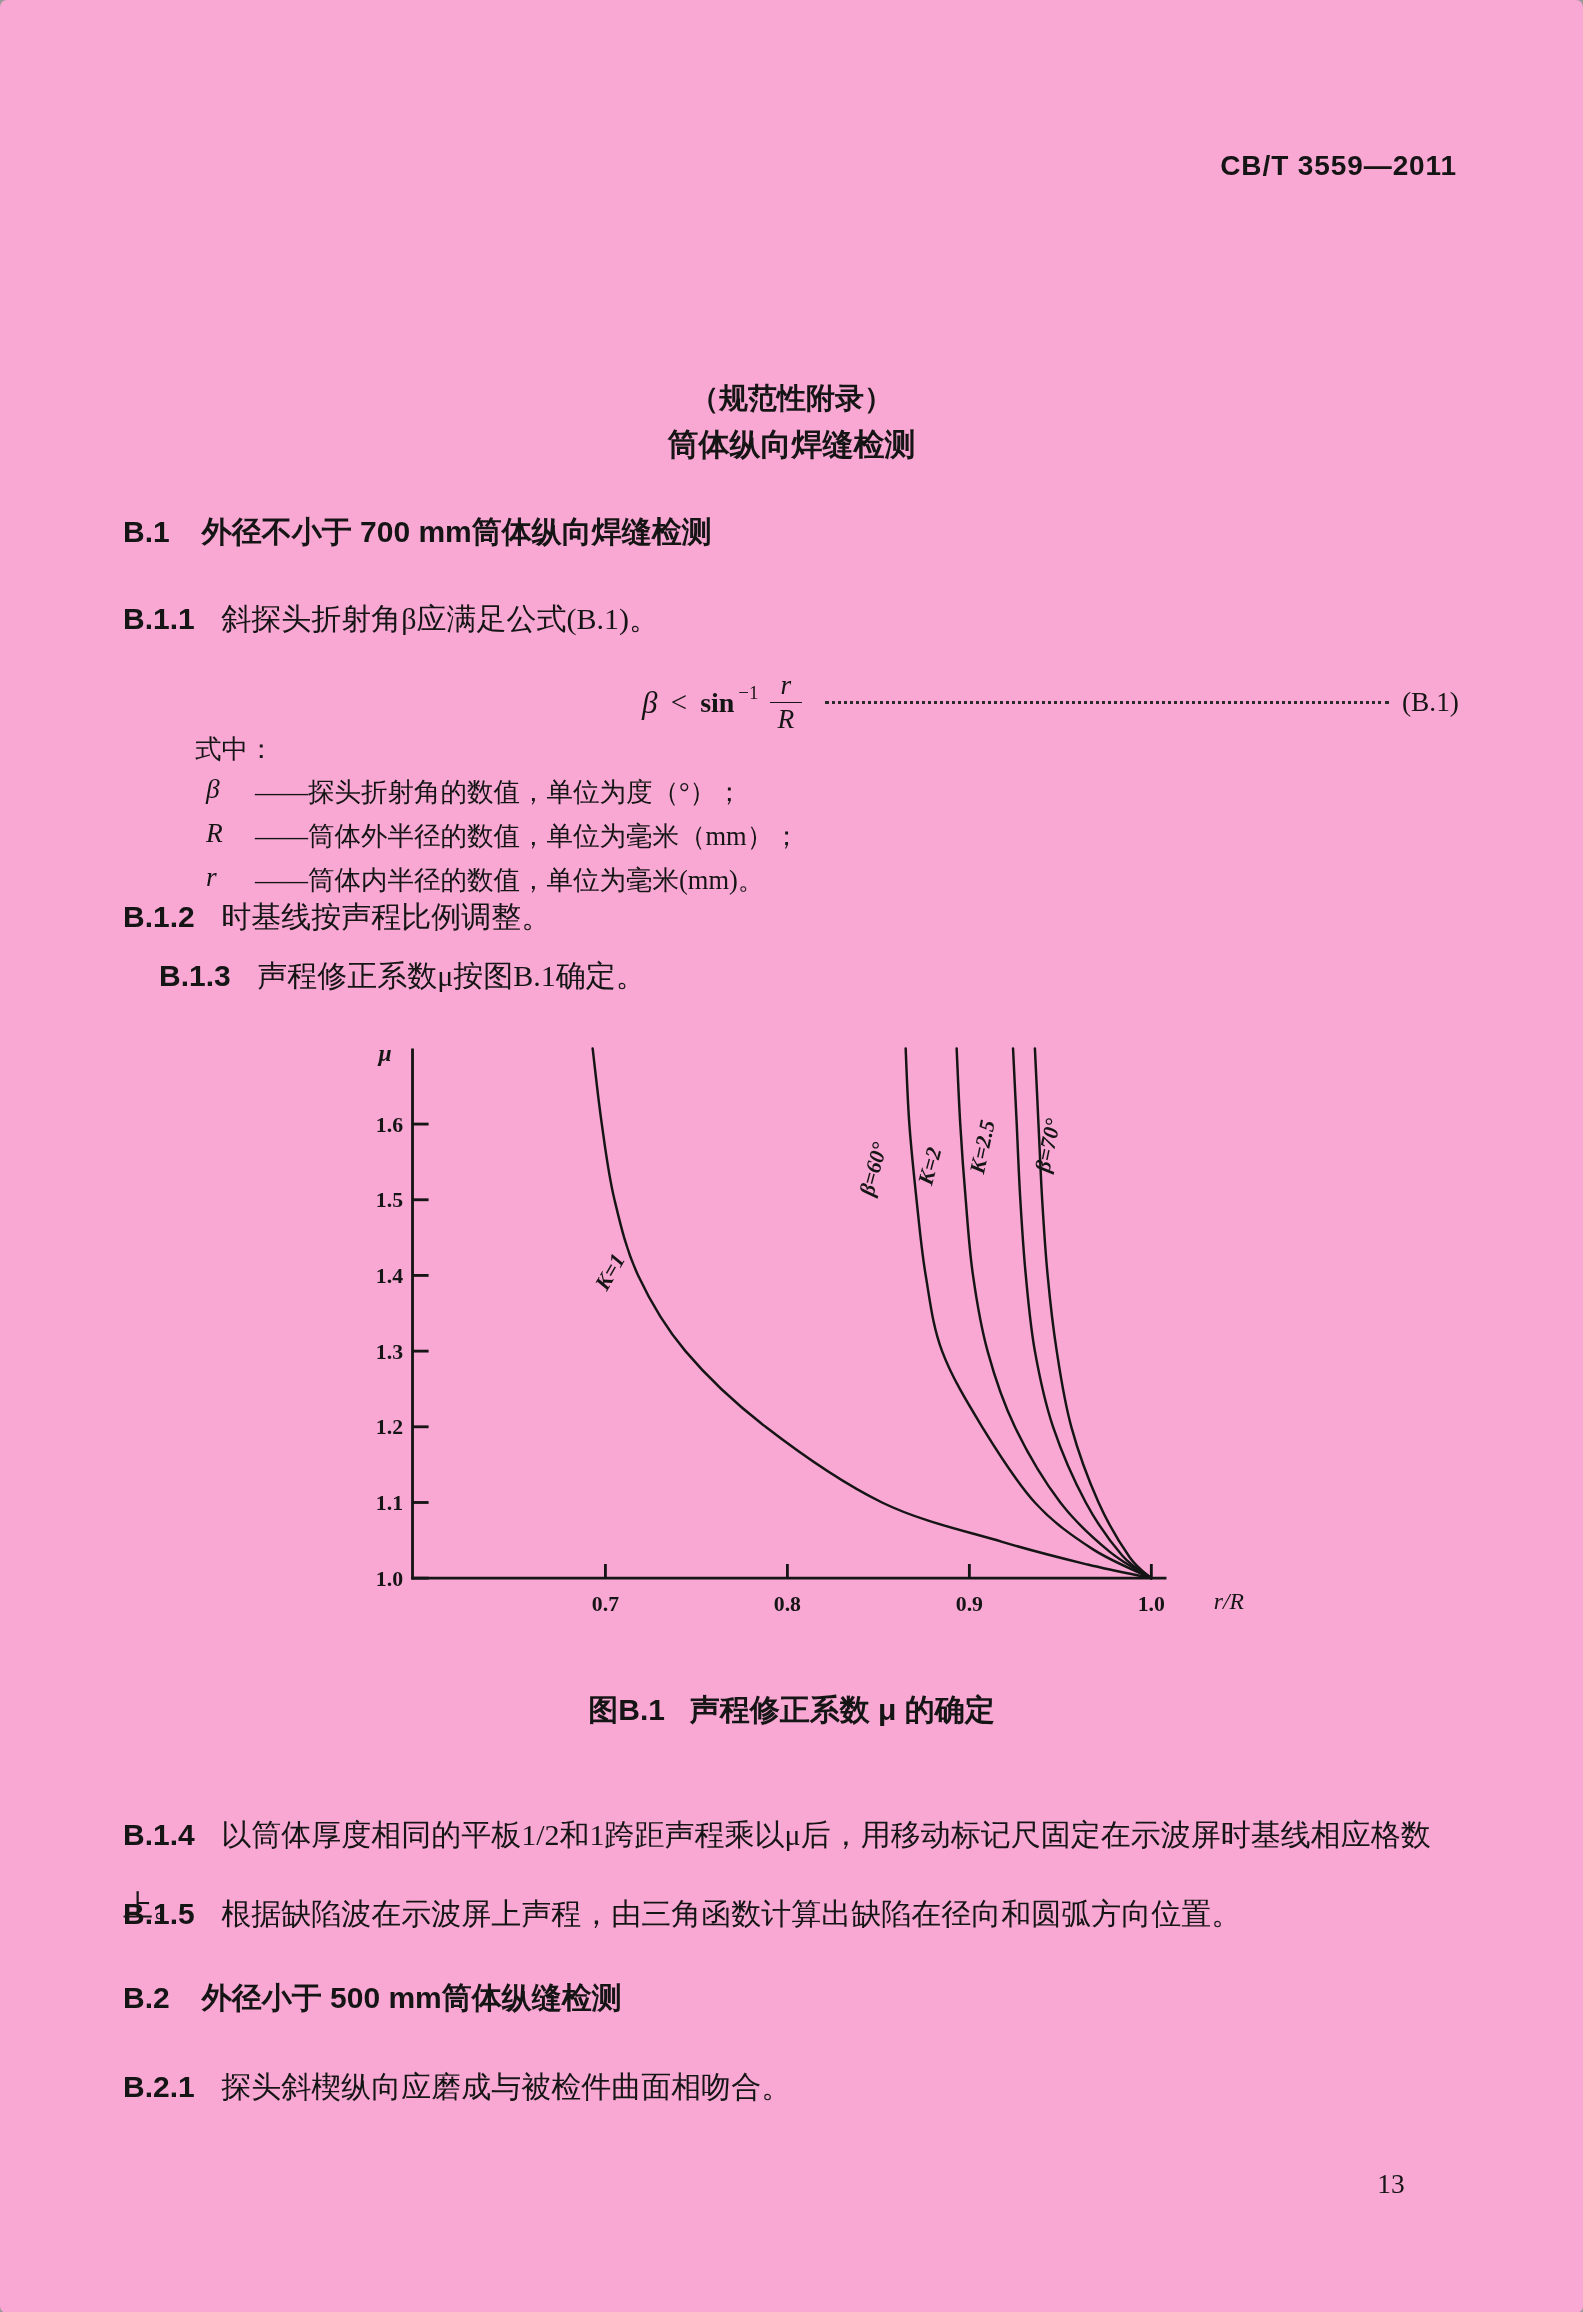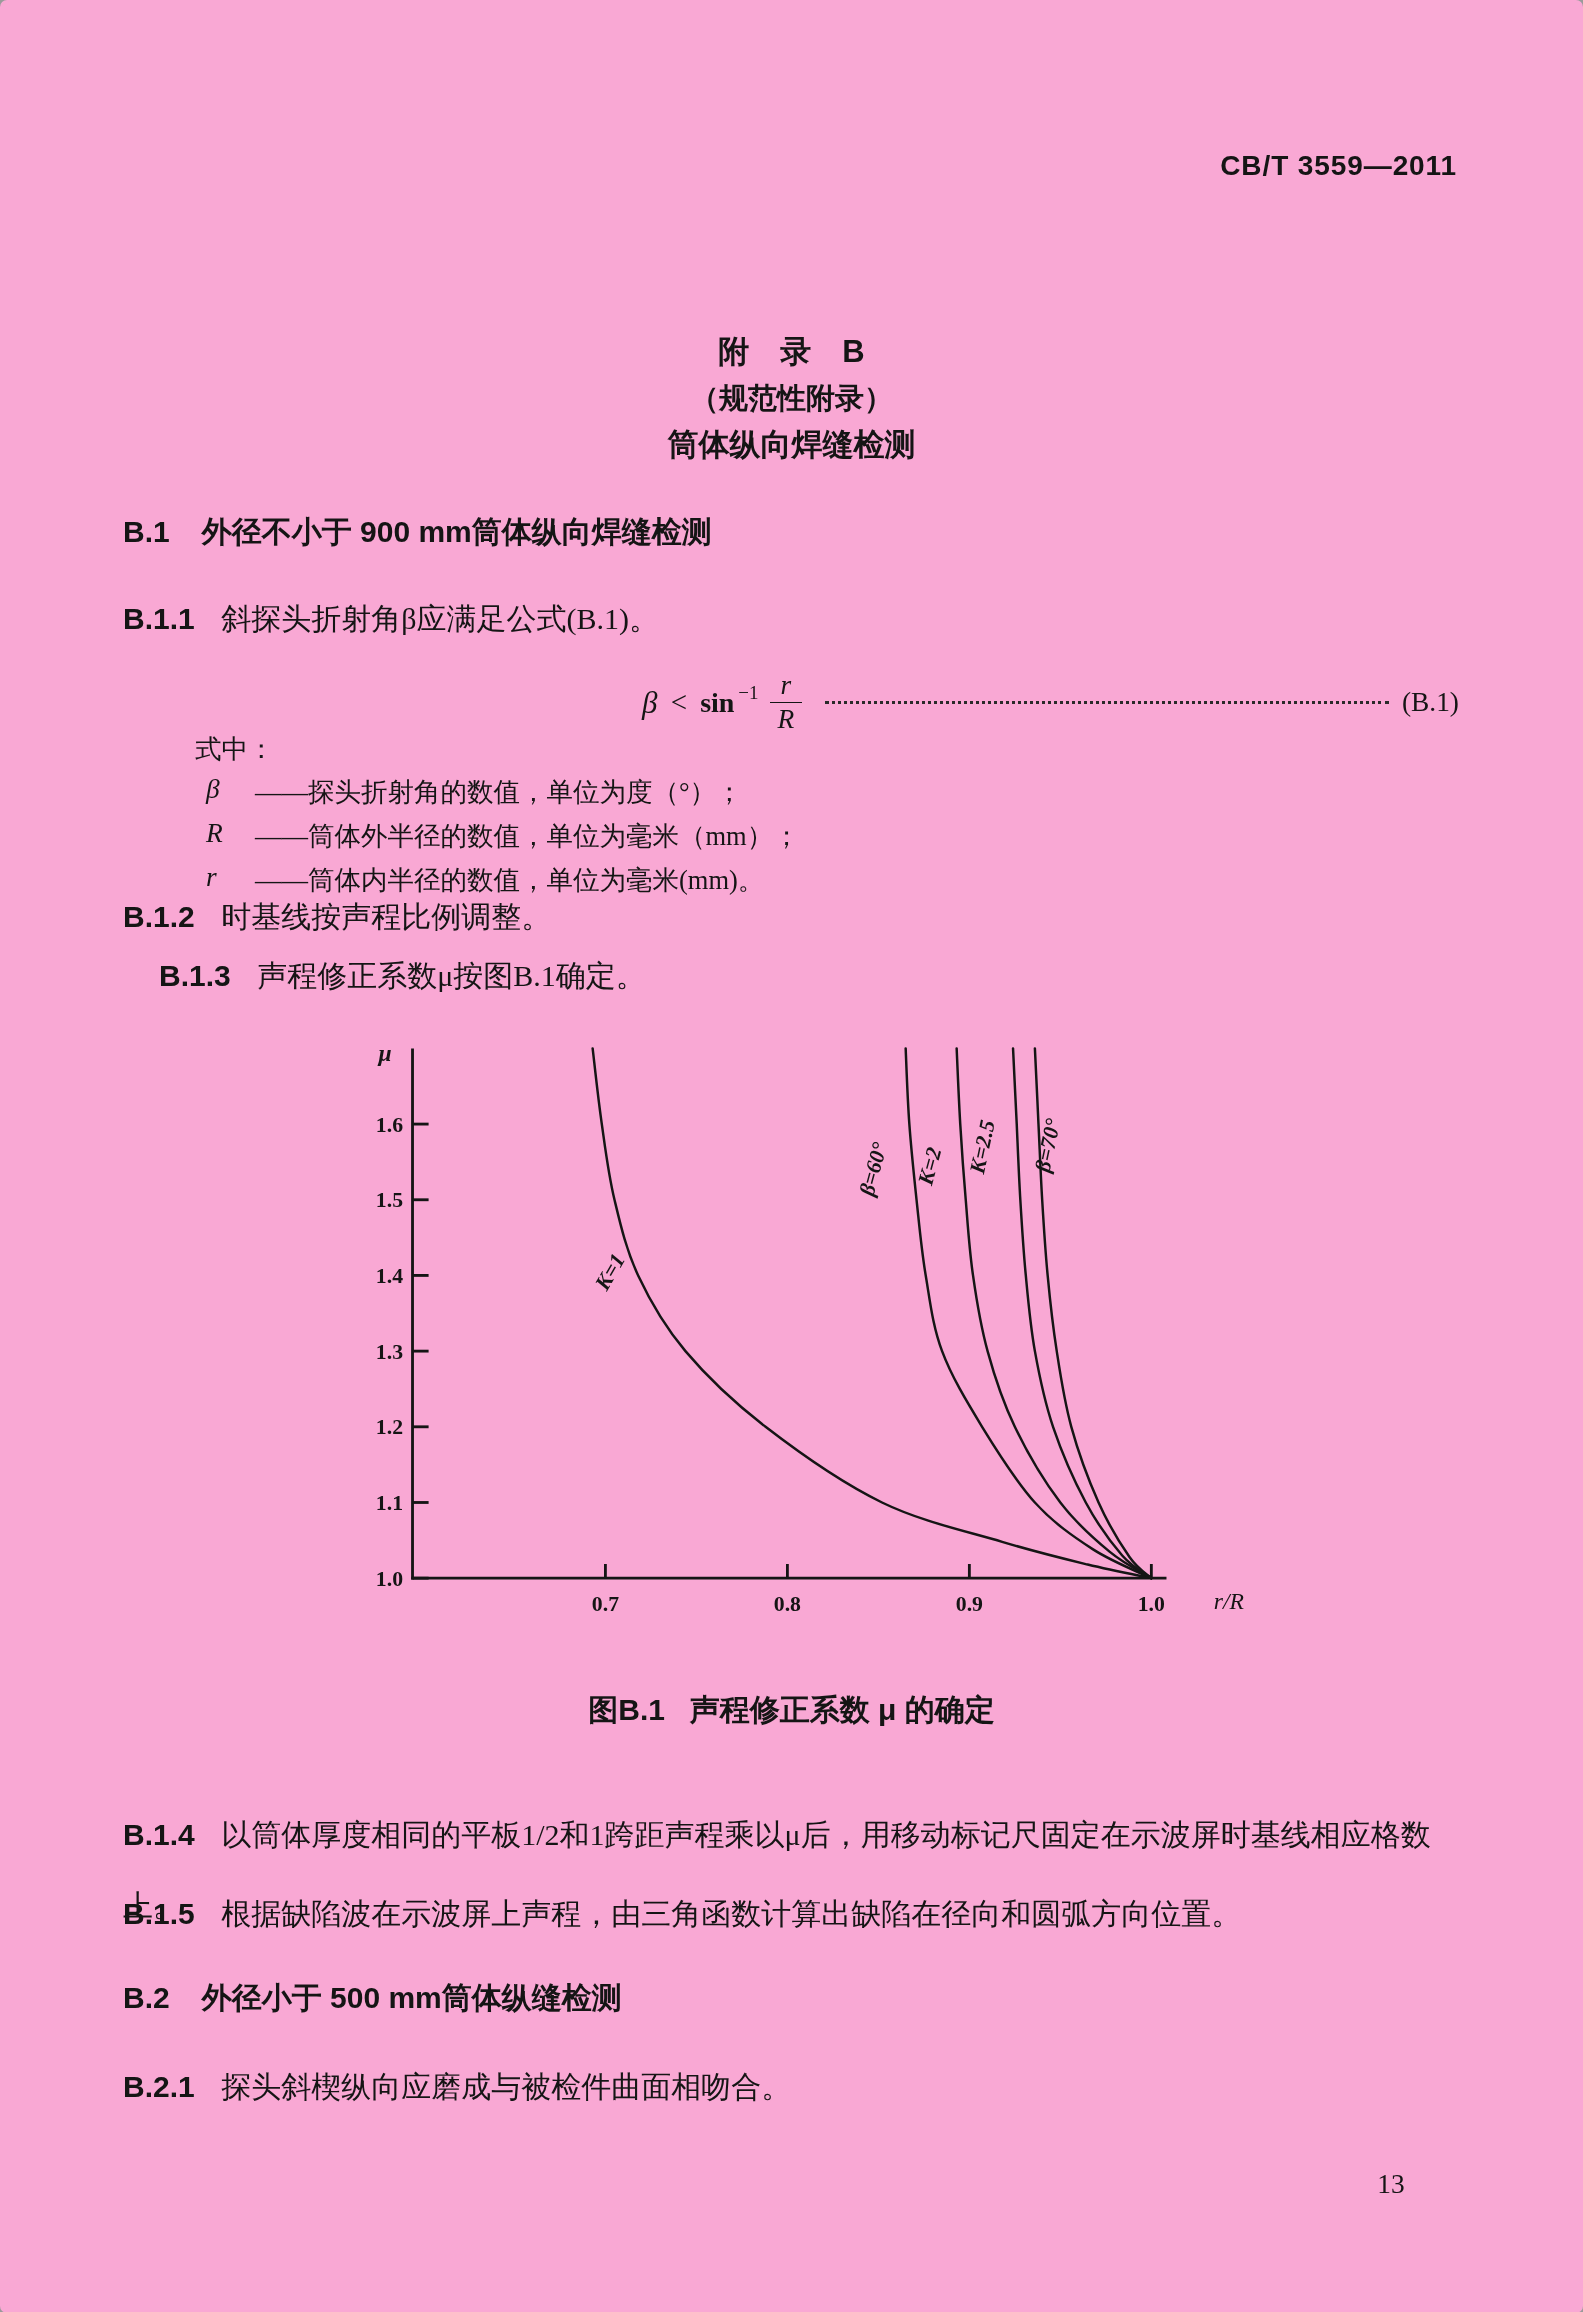--- a/index.html
+++ b/index.html
@@ -56,26 +56,25 @@
   .page-num{top:2169px;left:1353px;width:76px;text-align:center;font-size:27.4px;}
   text{fill:#151515;}
 </style>
 </head>
 <body>
 
 <div class="page">
 
   <div class="abs doc-header">CB/T 3559—2011</div>
 
-  <div class="abs title-line t1">附　录　B</div>
   <div class="abs title-line t3">筒体纵向焊缝检测</div>
   <div class="abs title-line t2">（规范性附录）</div>
 
   <div class="abs heading" style="top:512px;">
-    <span class="num">B.1</span><span>外径不小于 900 mm筒体纵向焊缝检测</span>
+    <span class="num">B.1</span><span>外径不小于 700 mm筒体纵向焊缝检测</span>
   </div>
 
   <div class="abs clause" style="top:598px;">
     <span class="num">B.1.1</span><span>斜探头折射角β应满足公式(B.1)。</span>
   </div>
 
   <div class="abs formula">
     <span class="f-pad"></span>
     <span class="f-body">
       <span class="f-sym">β</span>

